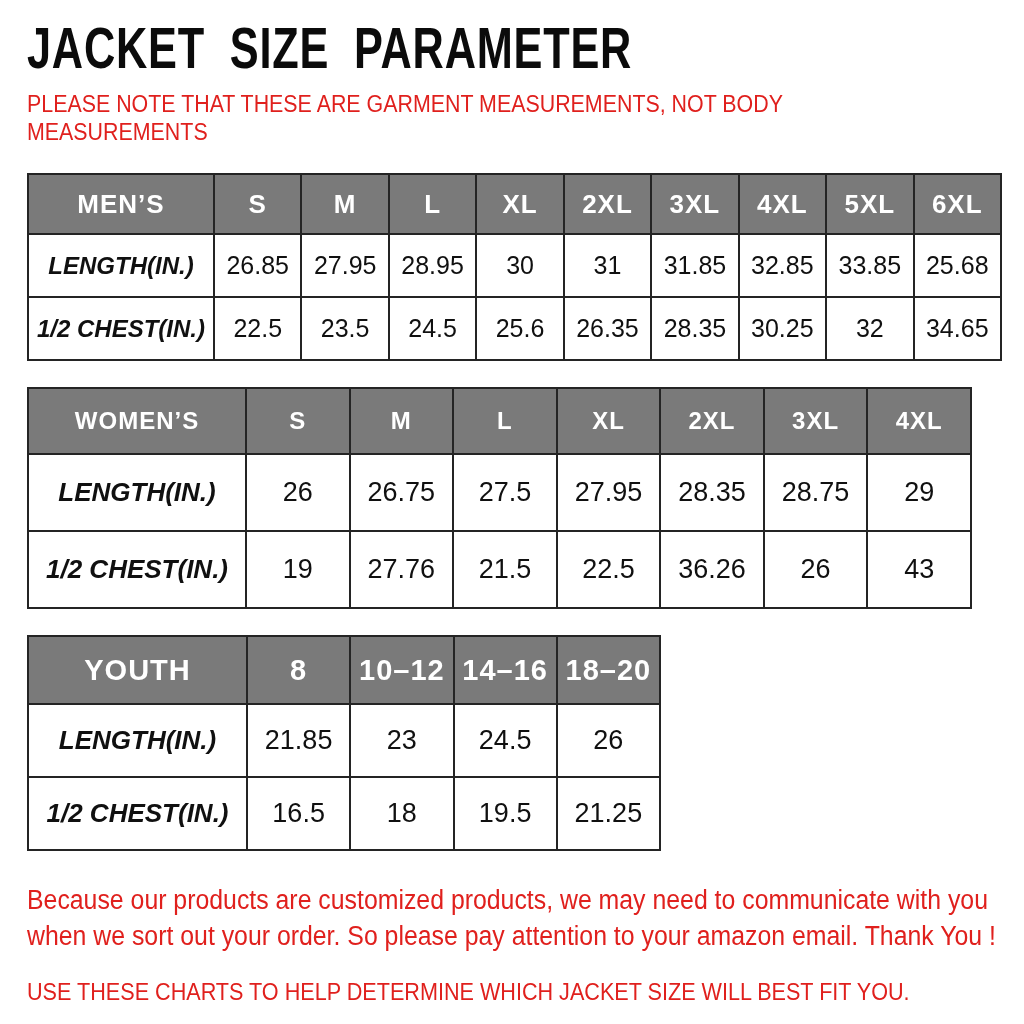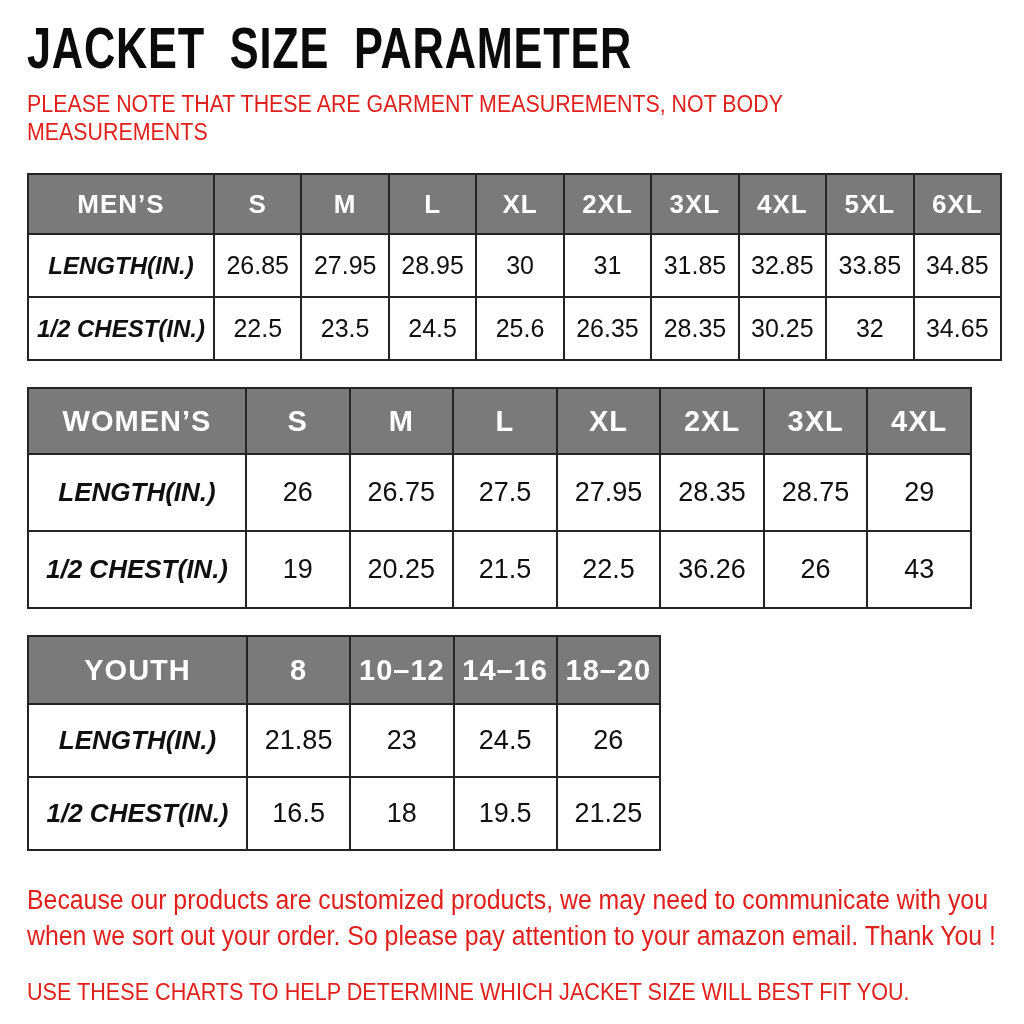--- a/index.html
+++ b/index.html
@@ -67,21 +67,21 @@
   .mens .label-col { width: 186px; margin-left: 44px; }
   .mens thead tr { height: 60px; }
   .mens tbody tr { height: 63px; }
   .mens thead th { font-size: 26px; }
   .mens .row-label { font-size: 24px; }
 
   .womens { width: 945px; margin-top: 26px; font-size: 27px; }
   .womens .label-col { width: 218px; }
   .womens thead tr { height: 66px; }
   .womens tbody tr { height: 77px; }
-  .womens thead th { font-size: 29px; text-align: center; }
+  .womens thead th { font-size: 24px; text-align: center; }
   .womens .row-label { font-size: 26px; }
 
   .youth { width: 634px; margin-top: 26px; font-size: 27px; padding-left: 40px; }
   .youth .label-col { width: 219px; }
   .youth thead tr { height: 68px; }
   .youth tbody tr { height: 73px; }
   .youth thead th { font-size: 29px; }
   .youth .row-label { font-size: 26px; }
 
   .notice {
@@ -130,21 +130,21 @@
         <tr>
           <td class="row-label">LENGTH(IN.)</td>
           <td>26.85</td>
           <td>27.95</td>
           <td>28.95</td>
           <td>30</td>
           <td>31</td>
           <td>31.85</td>
           <td>32.85</td>
           <td>33.85</td>
-          <td>34.85</td>
+          <td>25.68</td>
         </tr>
         <tr>
           <td class="row-label">1/2 CHEST(IN.)</td>
           <td>22.5</td>
           <td>23.5</td>
           <td>24.5</td>
           <td>25.6</td>
           <td>26.35</td>
           <td>28.35</td>
           <td>30.25</td>
@@ -173,21 +173,21 @@
           <td>26.75</td>
           <td>27.5</td>
           <td>27.95</td>
           <td>28.35</td>
           <td>28.75</td>
           <td>29</td>
         </tr>
         <tr>
           <td class="row-label">1/2 CHEST(IN.)</td>
           <td>19</td>
-          <td>20.25</td>
+          <td>27.76</td>
           <td>21.5</td>
           <td>22.5</td>
           <td>36.26</td>
           <td>26</td>
           <td>43</td>
         </tr>
       </tbody>
     </table>
   <table class="size-table youth">
       <thead>

